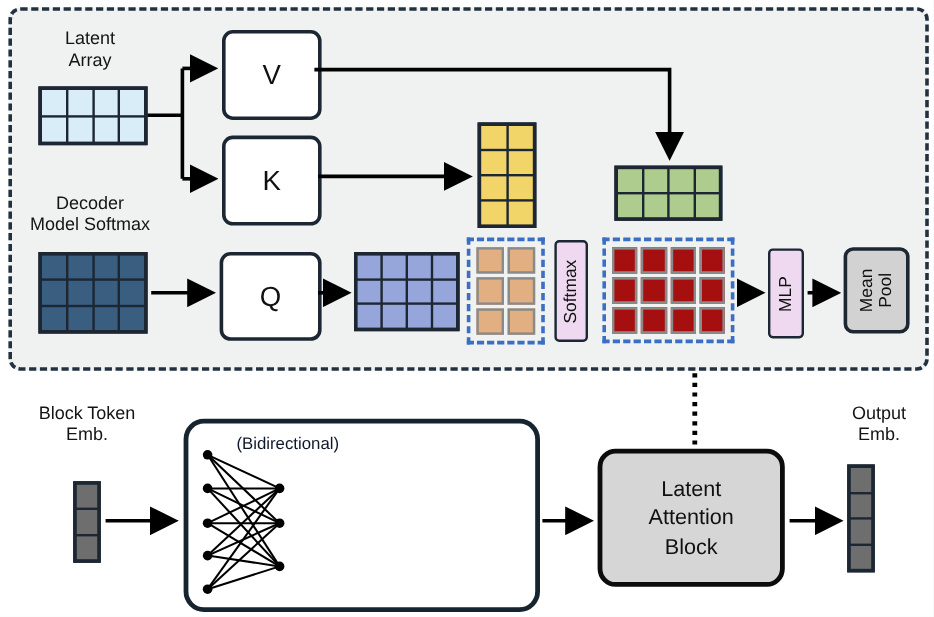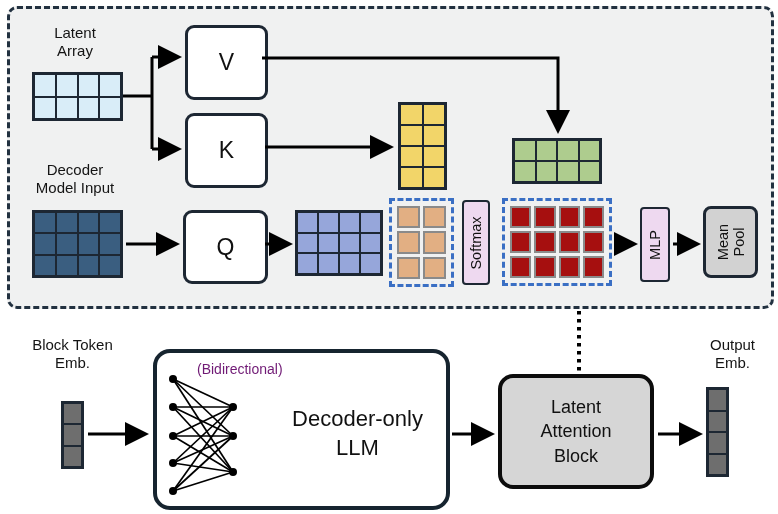--- a/index.html
+++ b/index.html
@@ -49,39 +49,39 @@
   
   .llmbox{
     left:153px;top:349px;width:297px;height:161px;box-sizing:border-box;
     background:#ffffff;border:4px solid #16242f;border-radius:17px;
   }
   .llm-title{
     position:absolute;left:108px;top:52px;width:185px;text-align:center;
     font-size:22px;line-height:1.3;white-space:pre-line;color:#111;
   }
   .bidir{
-    position:absolute;left:40px;top:8px;font-size:14px;color:#701a75;white-space:nowrap;
+    position:absolute;left:40px;top:8px;font-size:14px;color:#0f172a;white-space:nowrap;
   }
   .lab-block{
     left:498px;top:374px;width:156px;height:115px;box-sizing:border-box;
     background:#d6d6d6;border:4px solid #0c0c0c;border-radius:15px;
     display:flex;align-items:center;justify-content:center;
     font-size:18px;line-height:1.35;text-align:center;white-space:pre-line;color:#111;
   }
   svg.overlay{left:0;top:0;width:778px;height:514px;pointer-events:none;}
 </style>
 </head>
 <body>
 
 <div class="abs panel"></div>
 
 <div class="abs lbl" style="left:25px;top:24px;width:100px;">Latent
 Array</div>
 <div class="abs lbl" style="left:5px;top:161px;width:140px;">Decoder
-Model Input</div>
+Model Softmax</div>
 
 <div class="abs jgrid" style="left: 32px; top: 72px; width: 91px; height: 49px; grid-template-columns: repeat(4, 1fr); grid-template-rows: repeat(2, 1fr); background: rgb(29, 39, 51); border-color: rgb(29, 39, 51);">
     <div class="cell" style="background: rgb(217, 237, 248);"></div>
     <div class="cell" style="background: rgb(217, 237, 248);"></div>
     <div class="cell" style="background: rgb(217, 237, 248);"></div>
     <div class="cell" style="background: rgb(217, 237, 248);"></div>
     <div class="cell" style="background: rgb(217, 237, 248);"></div>
     <div class="cell" style="background: rgb(217, 237, 248);"></div>
     <div class="cell" style="background: rgb(217, 237, 248);"></div>
     <div class="cell" style="background: rgb(217, 237, 248);"></div>
@@ -210,22 +210,20 @@
       <circle cx="12" cy="12" r="4"></circle>
         <circle cx="12" cy="40" r="4"></circle>
         <circle cx="12" cy="69" r="4"></circle>
       <circle cx="12" cy="96" r="4"></circle>
         <circle cx="12" cy="124" r="4"></circle>
       <circle cx="72" cy="40" r="4"></circle>
         <circle cx="72" cy="69" r="4"></circle>
         <circle cx="72" cy="105" r="4"></circle>
     </g>
   </svg>
-  <div class="llm-title">Decoder-only
-LLM</div>
 </div>
 
 <div class="abs lab-block">
   <span>Latent
 Attention
 Block</span>
 </div>
 
 <div class="abs lbl" style="left:685px;top:336px;width:95px;">Output
 Emb.</div>

